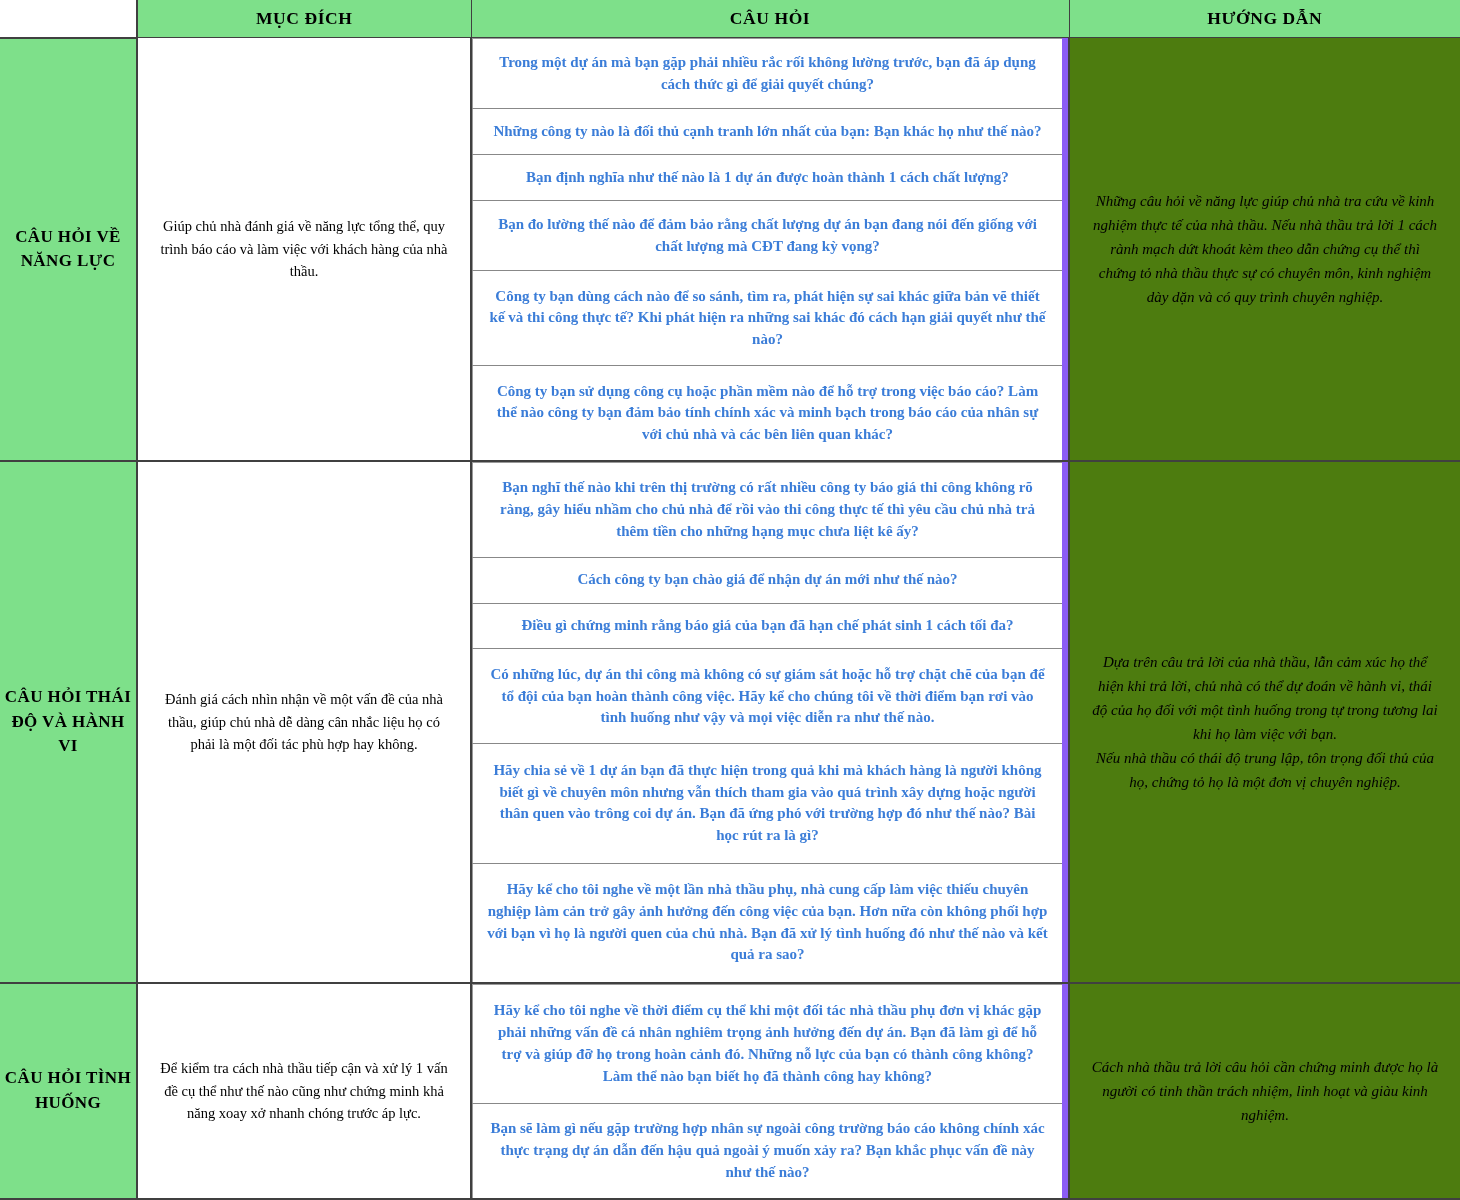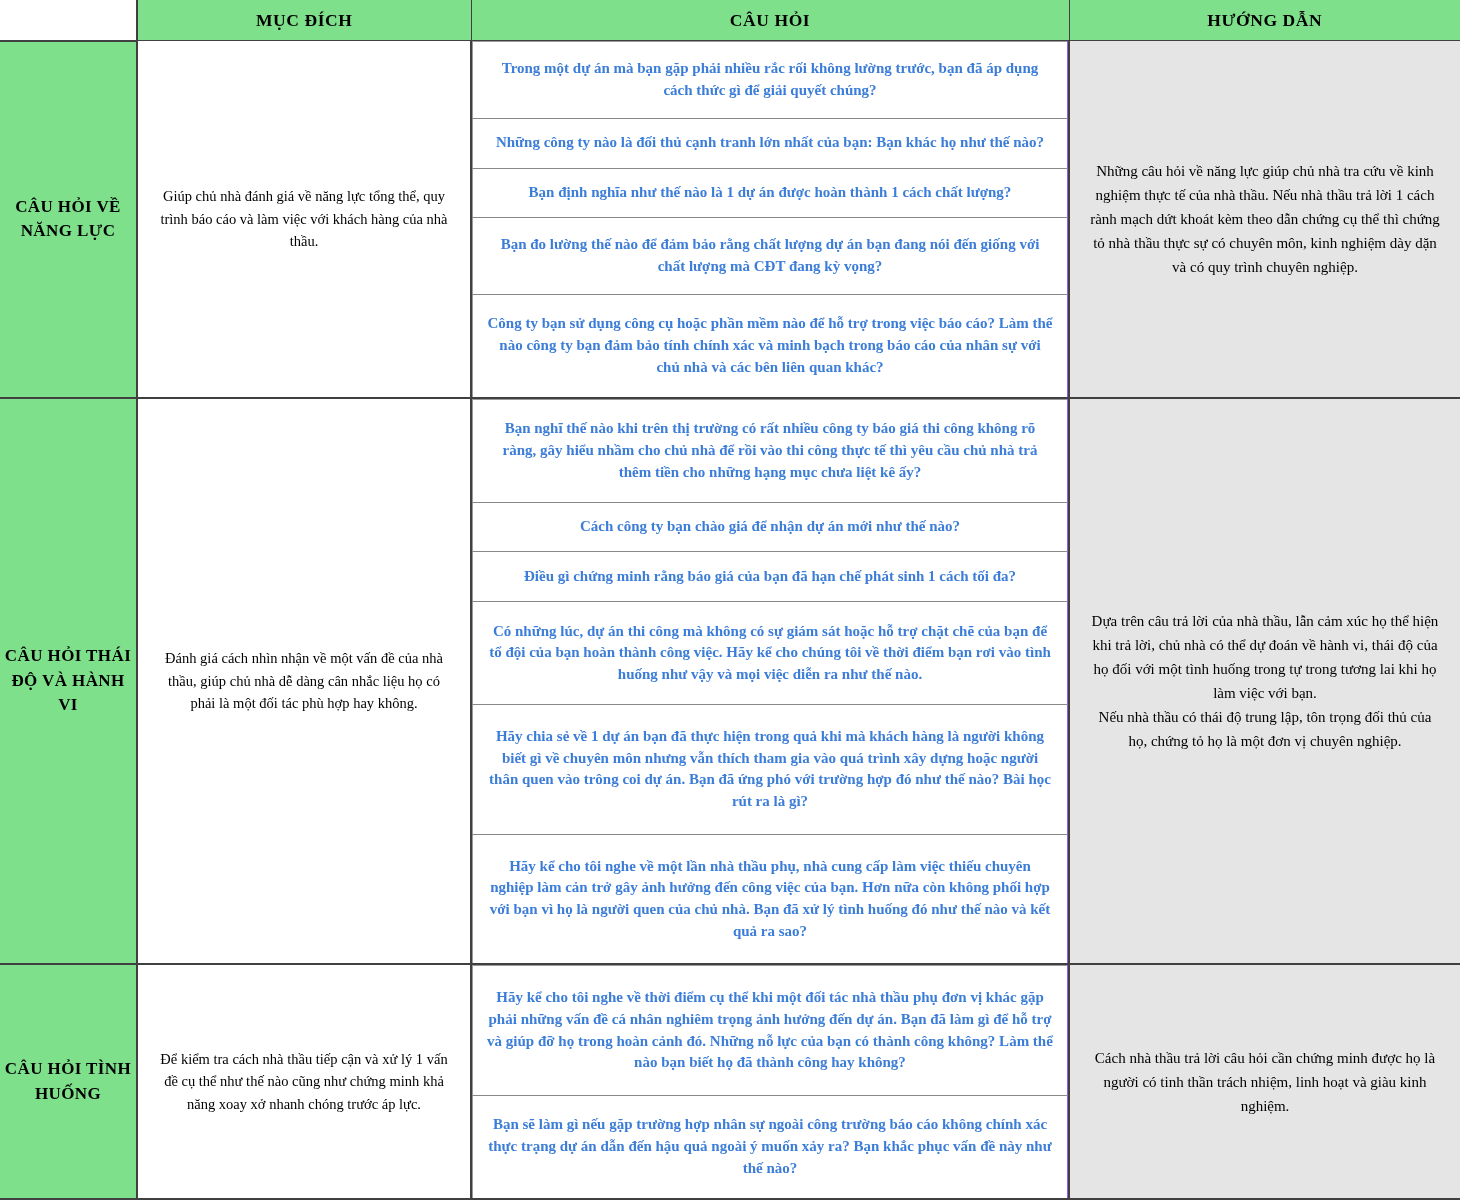--- a/index.html
+++ b/index.html
@@ -82,30 +82,31 @@
   }
   td.qcell {
     color: #3b7dd8;
     font-weight: bold;
     font-size: 15px;
     line-height: 1.45;
     text-align: center;
     padding: 9px 14px;
     border-bottom: 1px solid #888888;
     border-left: 1px solid #9a9a9a;
-    border-right: 1px solid #8b5cf6;
+    border-right: 6px solid #8b5cf6;
     vertical-align: middle;
   }
   tr.qrow:last-child td.qcell { border-bottom: none; margin-left: 31px; }
   tr.qrow:first-child td.qcell { border-top: 1px solid #9a9a9a; }
 
   
   .guide {
-    background: #e5e5e5;
-    color: #000000;
+    background: #4d7c0f;
+    color: #000000;
+    font-style: italic;
     font-size: 15px;
     line-height: 1.6;
     text-align: center;
     padding: 10px 20px;
     border-bottom: 2px solid #404040;
   }
   .guide .gline { display: block; }
 </style>
 </head>
 <body>
@@ -138,20 +139,23 @@
         <tr class="qrow">
           <td class="qcell">Những công ty nào là đối thủ cạnh tranh lớn nhất của bạn: Bạn khác họ như thế nào?</td>
         </tr>
         <tr class="qrow">
           <td class="qcell">Bạn định nghĩa như thế nào là 1 dự án được hoàn thành 1 cách chất lượng?</td>
         </tr>
         <tr class="qrow">
           <td class="qcell">Bạn đo lường thế nào để đảm bảo rằng chất lượng dự án bạn đang nói đến giống với chất lượng mà CĐT đang kỳ vọng?</td>
         </tr>
         <tr class="qrow">
+          <td class="qcell">Công ty bạn dùng cách nào để so sánh, tìm ra, phát hiện sự sai khác giữa bản vẽ thiết kế và thi công thực tế? Khi phát hiện ra những sai khác đó cách hạn giải quyết như thế nào?</td>
+        </tr>
+        <tr class="qrow">
           <td class="qcell">Công ty bạn sử dụng công cụ hoặc phần mềm nào để hỗ trợ trong việc báo cáo? Làm thể nào công ty bạn đảm bảo tính chính xác và minh bạch trong báo cáo của nhân sự với chủ nhà và các bên liên quan khác?</td>
         </tr>
       </tbody>
           </table>
     </td>
     <td class="guide">Những câu hỏi về năng lực giúp chủ nhà tra cứu về kinh nghiệm thực tế của nhà thầu. Nếu nhà thầu trả lời 1 cách rành mạch dứt khoát kèm theo dẫn chứng cụ thể thì chứng tỏ nhà thầu thực sự có chuyên môn, kinh nghiệm dày dặn và có quy trình chuyên nghiệp.</td>
   </tr>
 
   <tr class="section-row">
     <td class="cat">CÂU HỎI THÁI ĐỘ VÀ HÀNH VI</td>

